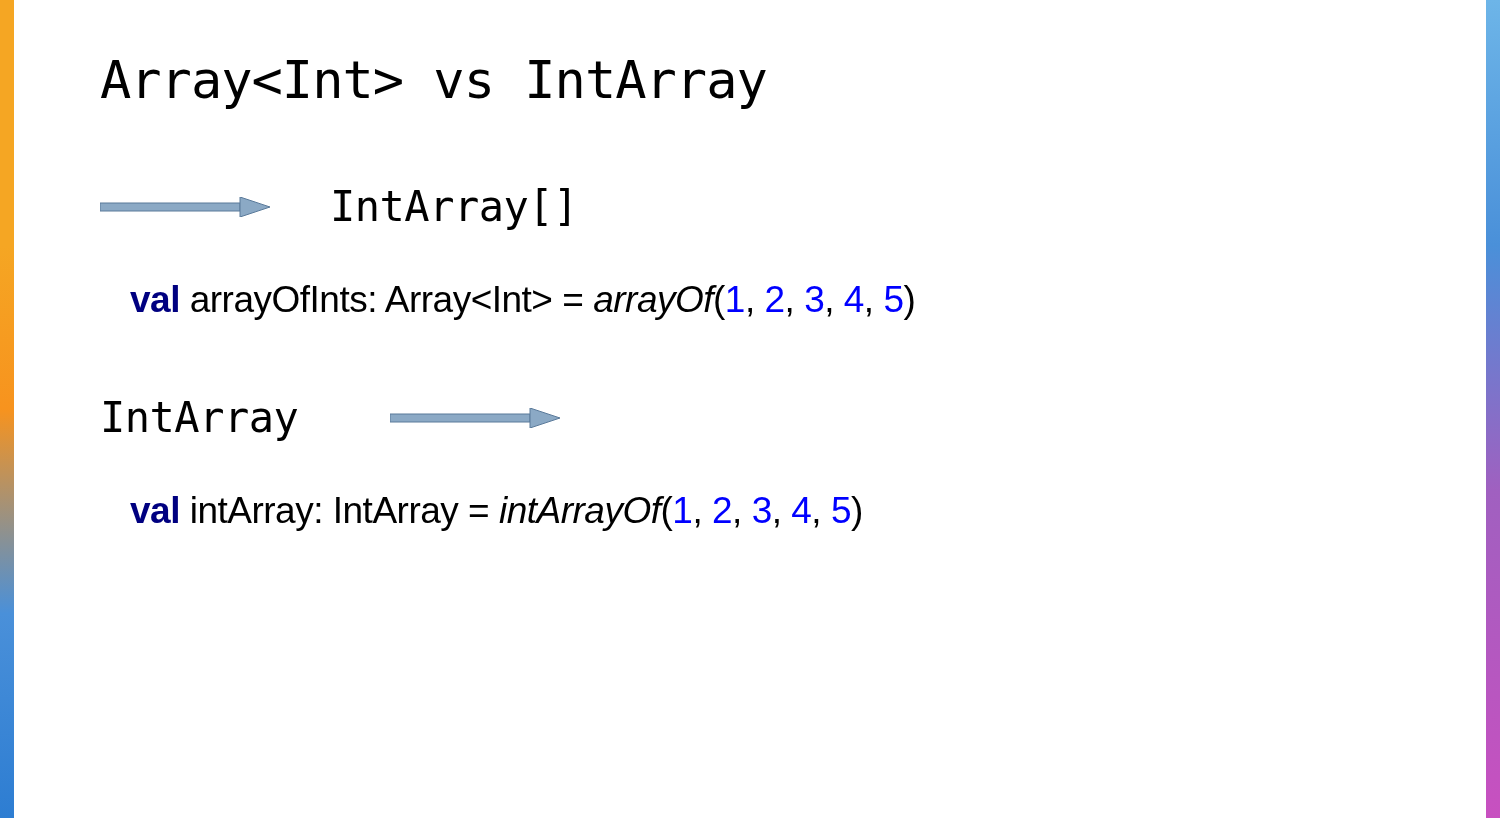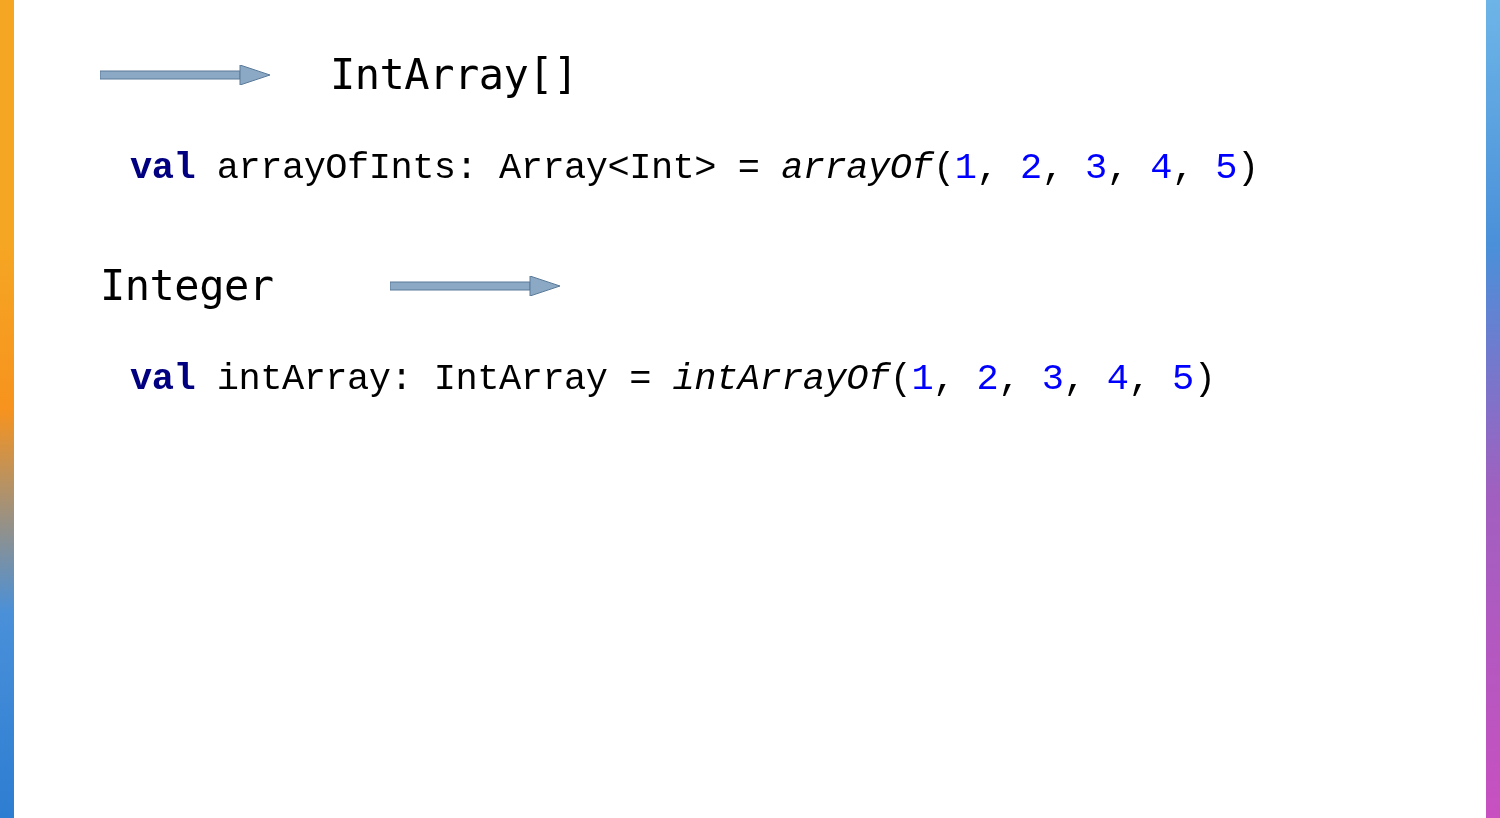--- a/index.html
+++ b/index.html
@@ -63,21 +63,21 @@
       margin-right: 60px;
     }
     .arrow-svg {
       width: 170px;
       height: 20px;
     }
     .mapping-right {
       font-family: "Consolas", "Menlo", "Monaco", monospace;
     }
     .code-line {
-      font-family: Liberation Mono, monospace;
+      font-family: Liberation Sans, sans-serif;
       font-size: 37px;
       color: #000;
       padding-left: 30px;
       letter-spacing: -0.5px;
     }
     .keyword {
       color: #000080;
       font-weight: bold;
     }
     .italic-fn {
@@ -91,39 +91,40 @@
     }
   </style>
 </head>
 <body>
 
 <div class="border-left"></div>
 <div class="border-right"></div>
 
 <div class="slide-content">
 
+  <h1 class="title">Array&lt;Int&gt; vs IntArray</h1>
 
   <div class="section">
     <div class="mapping-row">
       <span class="arrow-container">
         <svg class="arrow-svg" viewBox="0 0 170 20">
           <rect x="0" y="6" width="140" height="8" fill="#8ba9c5" stroke="#5a7a9a" stroke-width="1"></rect>
           <polygon points="140,0 170,10 140,20" fill="#8ba9c5" stroke="#5a7a9a" stroke-width="1"></polygon>
         </svg>
       </span>
       <span class="mapping-right">IntArray[]</span>
     </div>
     <div class="code-line">
       <span class="keyword">val</span><span> arrayOfInts: Array&lt;Int&gt; = </span><span class="italic-fn">arrayOf</span><span class="punct">(</span><span class="number">1</span><span class="punct">, </span><span class="number">2</span><span class="punct">, </span><span class="number">3</span><span class="punct">, </span><span class="number">4</span><span class="punct">, </span><span class="number">5</span><span class="punct">)</span>
     </div>
   </div>
 
   <div class="section">
     <div class="mapping-row">
-      <span class="mapping-left">Integer</span>
+      <span class="mapping-left">IntArray</span>
       <span class="arrow-container">
         <svg class="arrow-svg" viewBox="0 0 170 20">
           <rect x="0" y="6" width="140" height="8" fill="#8ba9c5" stroke="#5a7a9a" stroke-width="1"></rect>
           <polygon points="140,0 170,10 140,20" fill="#8ba9c5" stroke="#5a7a9a" stroke-width="1"></polygon>
         </svg>
       </span>
     </div>
     <div class="code-line">
       <span class="keyword">val</span><span> intArray: IntArray = </span><span class="italic-fn">intArrayOf</span><span class="punct">(</span><span class="number">1</span><span class="punct">, </span><span class="number">2</span><span class="punct">, </span><span class="number">3</span><span class="punct">, </span><span class="number">4</span><span class="punct">, </span><span class="number">5</span><span class="punct">)</span>
     </div>

